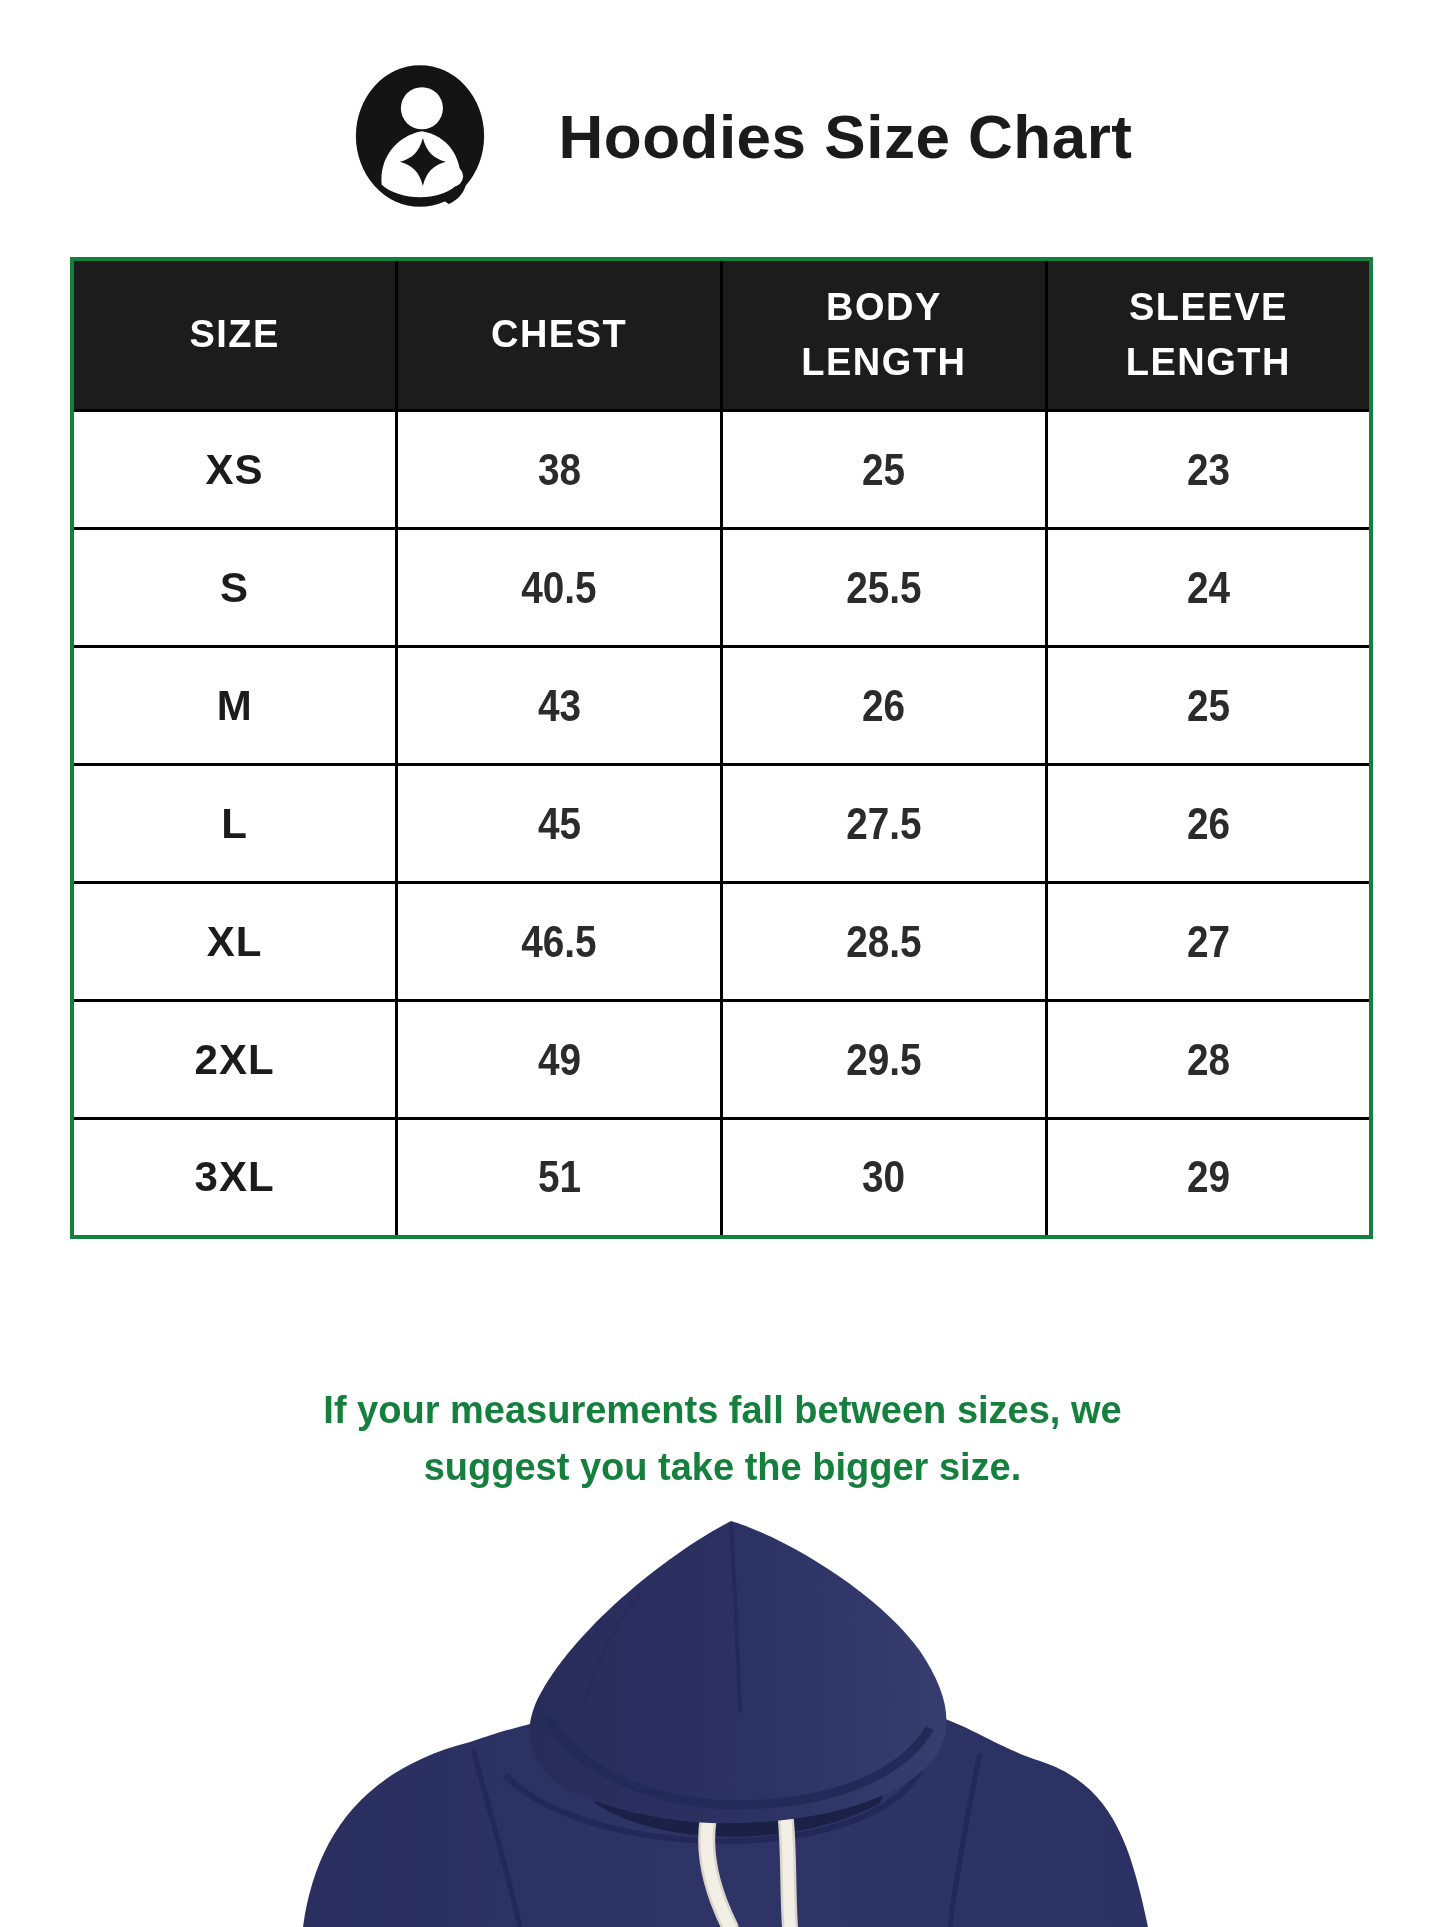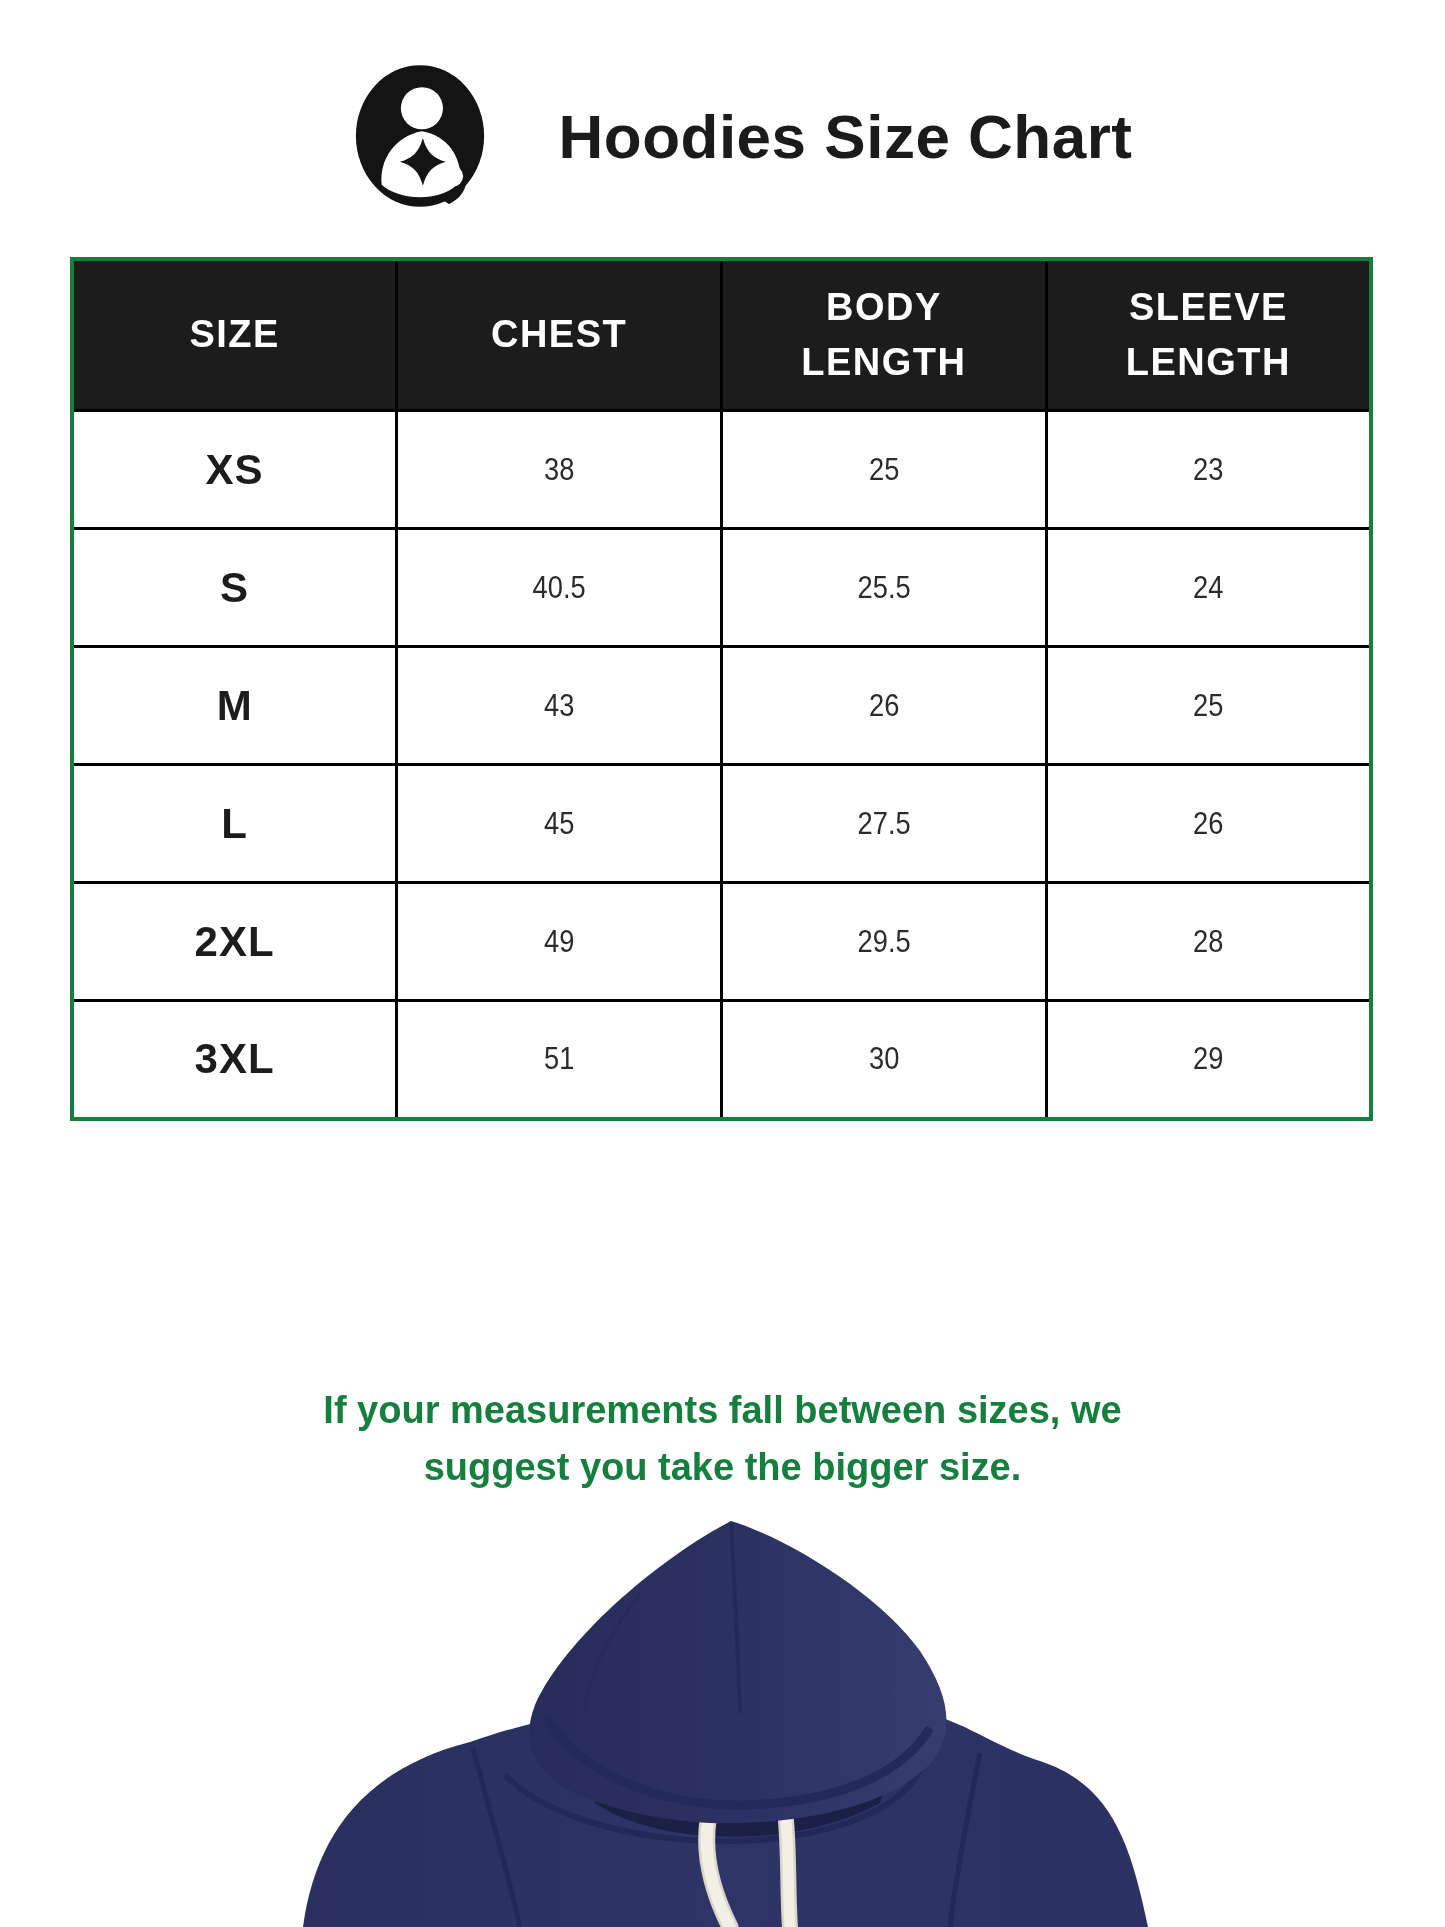--- a/index.html
+++ b/index.html
@@ -25,21 +25,21 @@
     border:3px solid #000;text-align:center;vertical-align:middle;
   }
   .size-chart thead th{
     background:#1c1c1c;color:#ffffff;font-size:38px;font-weight:bold;
     letter-spacing:1.5px;height:148px;line-height:1.45;padding:0 46px;
   }
   .size-chart tbody tr{height:118px;background:#ffffff}
   .size-chart tbody th{
     font-size:42px;font-weight:bold;color:#1c1c1e;letter-spacing:1px;
   }
-  .size-chart td{font-size:31px;font-weight:400;color:#2b2b2b}
+  .size-chart td{font-size:44px;font-weight:700;color:#2b2b2b}
   .num{display:inline-block;transform:scaleX(.88)}
   
   .note{
     position:absolute;top:1382px;left:0;width:100%;margin:0;
     text-align:center;font-size:38px;font-weight:bold;color:#15803d;line-height:1.5;
   }
   
   .hoodie{position:absolute;left:280px;top:1503px;width:890px;height:424px}
 </style>
 </head>
@@ -85,20 +85,26 @@
           <th>M</th>
           <td><span class="num">43</span></td>
           <td><span class="num">26</span></td>
           <td><span class="num">25</span></td>
         </tr>
         <tr>
           <th>L</th>
           <td><span class="num">45</span></td>
           <td><span class="num">27.5</span></td>
           <td><span class="num">26</span></td>
+        </tr>
+        <tr>
+          <th>XL</th>
+          <td><span class="num">46.5</span></td>
+          <td><span class="num">28.5</span></td>
+          <td><span class="num">27</span></td>
         </tr>
         <tr>
           <th>2XL</th>
           <td><span class="num">49</span></td>
           <td><span class="num">29.5</span></td>
           <td><span class="num">28</span></td>
         </tr>
         <tr>
           <th>3XL</th>
           <td><span class="num">51</span></td>

